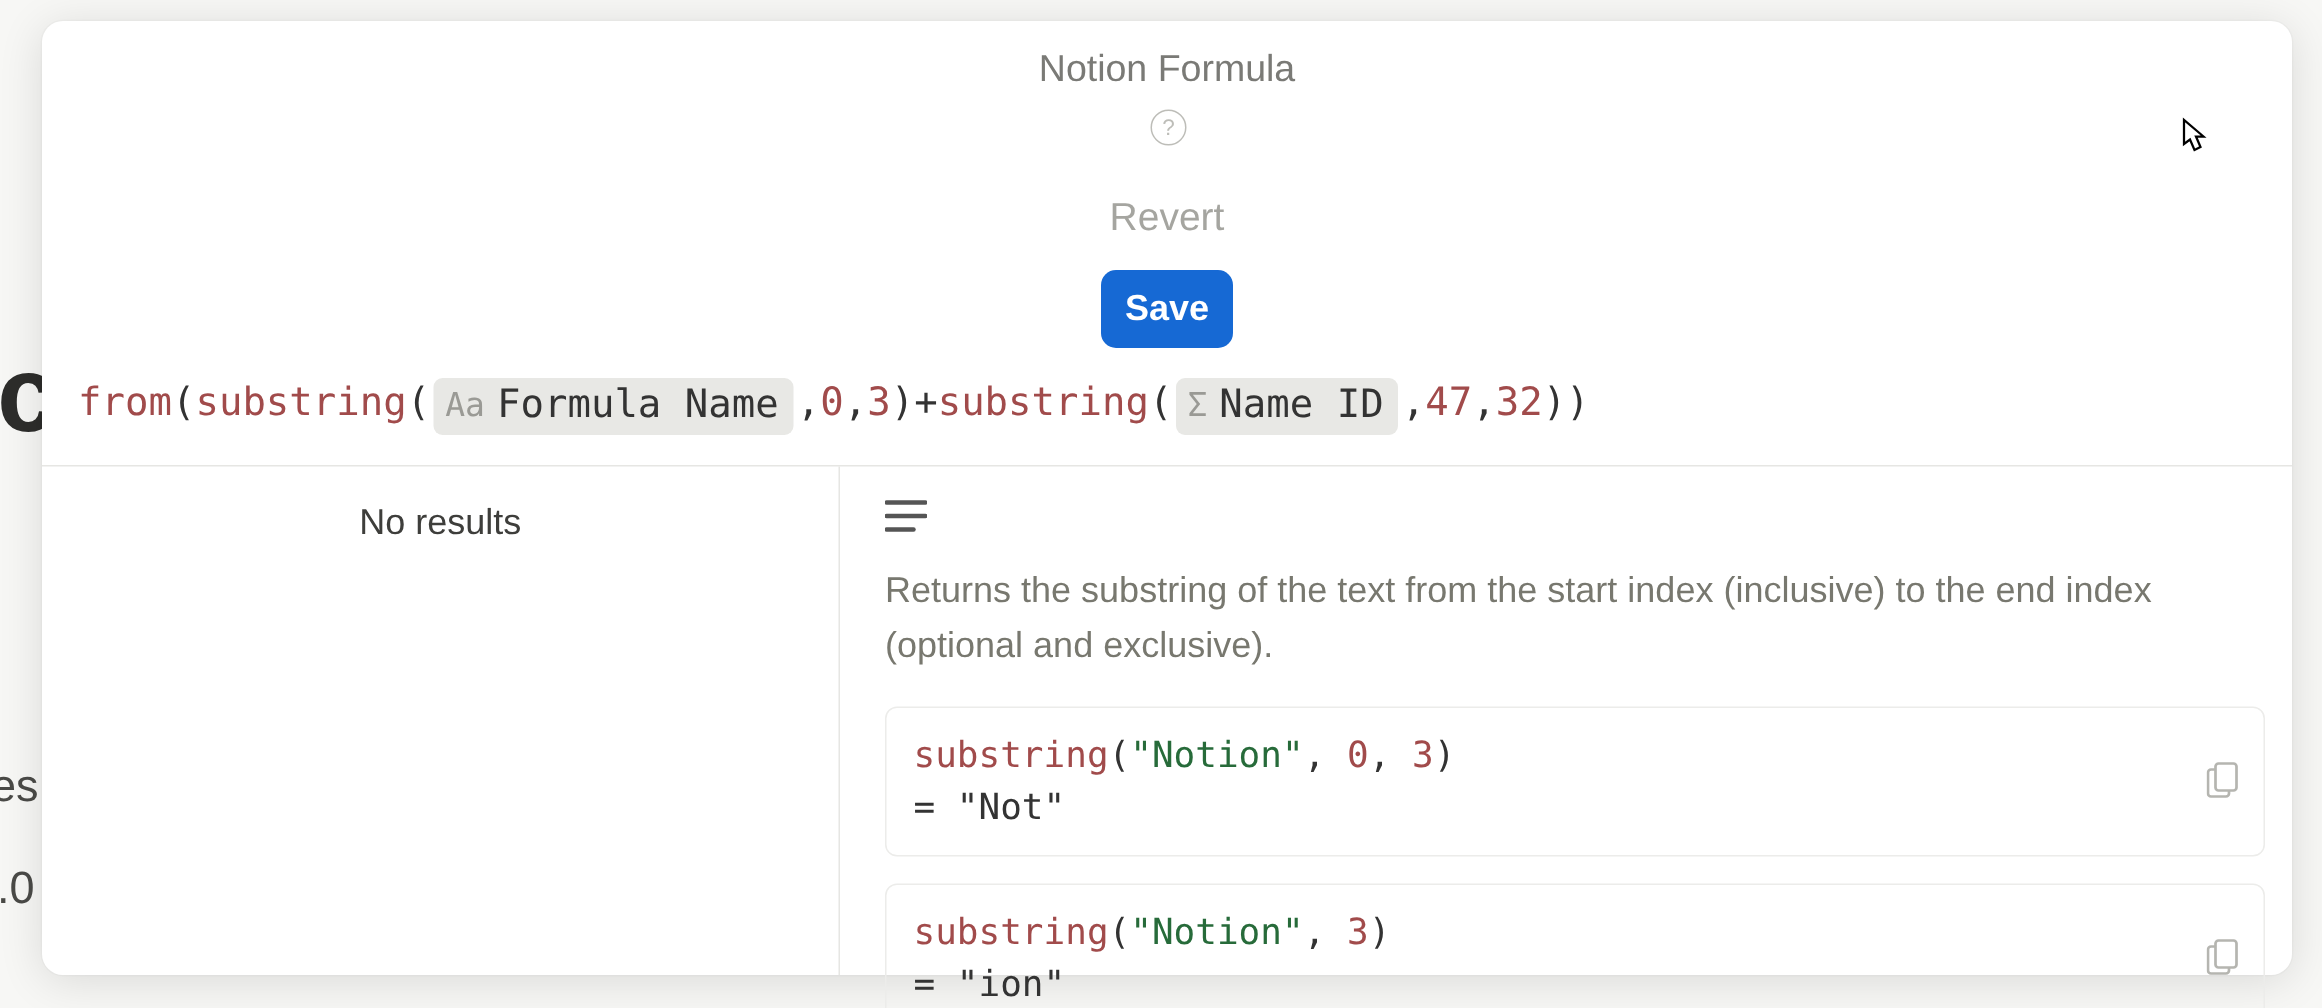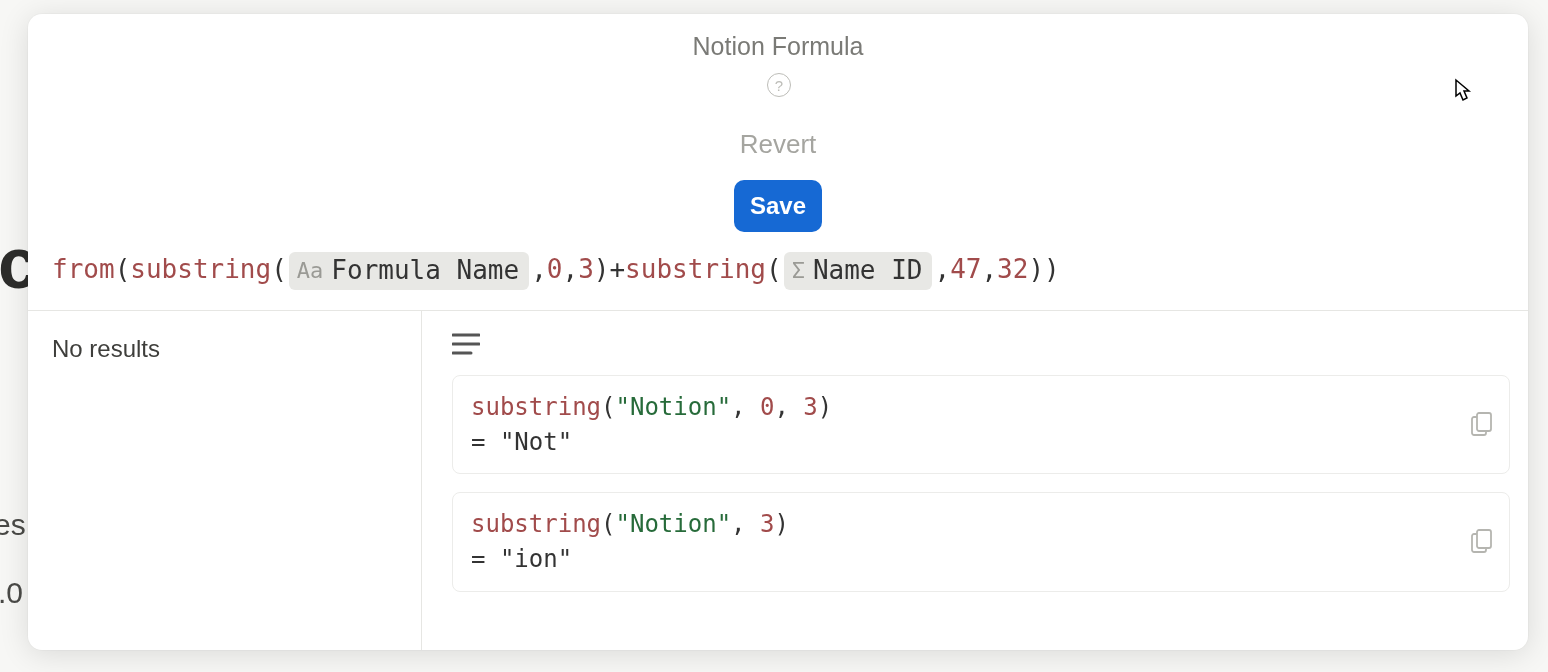--- a/index.html
+++ b/index.html
@@ -94,23 +94,24 @@
     font-size: 22px;
   }
   .comma { color: #333; }
   .num { color: #a14b4b; }
   .body {
     display: flex;
     flex: 1;
     min-height: 0;
   }
   .left-panel {
-    width: 394px;
+    width: 532px;
     border-right: 1px solid #e6e6e3;
     padding: 24px 24px;
+    text-align: center;
   }
   .no-results {
     font-size: 24px;
     color: #3e3e3b;
   }
   .right-panel {
     flex: 1;
     padding: 22px 18px 22px 30px;
   }
   .sig-row {
@@ -207,20 +208,21 @@
     <div class="right-panel">
       <div class="sig-row">
         <span class="text-icon">
           <svg width="28" height="22" viewBox="0 0 28 22" fill="none">
             <line x1="1" y1="2" x2="27" y2="2" stroke="#555" stroke-width="3" stroke-linecap="round"></line>
             <line x1="1" y1="11" x2="27" y2="11" stroke="#555" stroke-width="3" stroke-linecap="round"></line>
             <line x1="1" y1="20" x2="19" y2="20" stroke="#555" stroke-width="3" stroke-linecap="round"></line>
           </svg>
         </span>
       </div>
+      <div class="description">Returns the substring of the text from the start index (inclusive) to the end index (optional and exclusive).</div>
 
       <div class="example">
         <div>
           <span class="fn2">substring</span><span>(</span><span class="str">"Notion"</span><span>, </span><span class="num2">0</span><span>, </span><span class="num2">3</span><span>)</span>
         </div>
         <div class="eqline">= "Not"</div>
         <span class="copy-icon">
           <svg width="22" height="26" viewBox="0 0 22 26" fill="none">
             <rect x="1" y="5" width="14" height="18" rx="2" stroke="#b5b5b0" stroke-width="1.8"></rect>
             <rect x="6" y="1" width="14" height="18" rx="2" stroke="#b5b5b0" stroke-width="1.8" fill="#fff"></rect>

